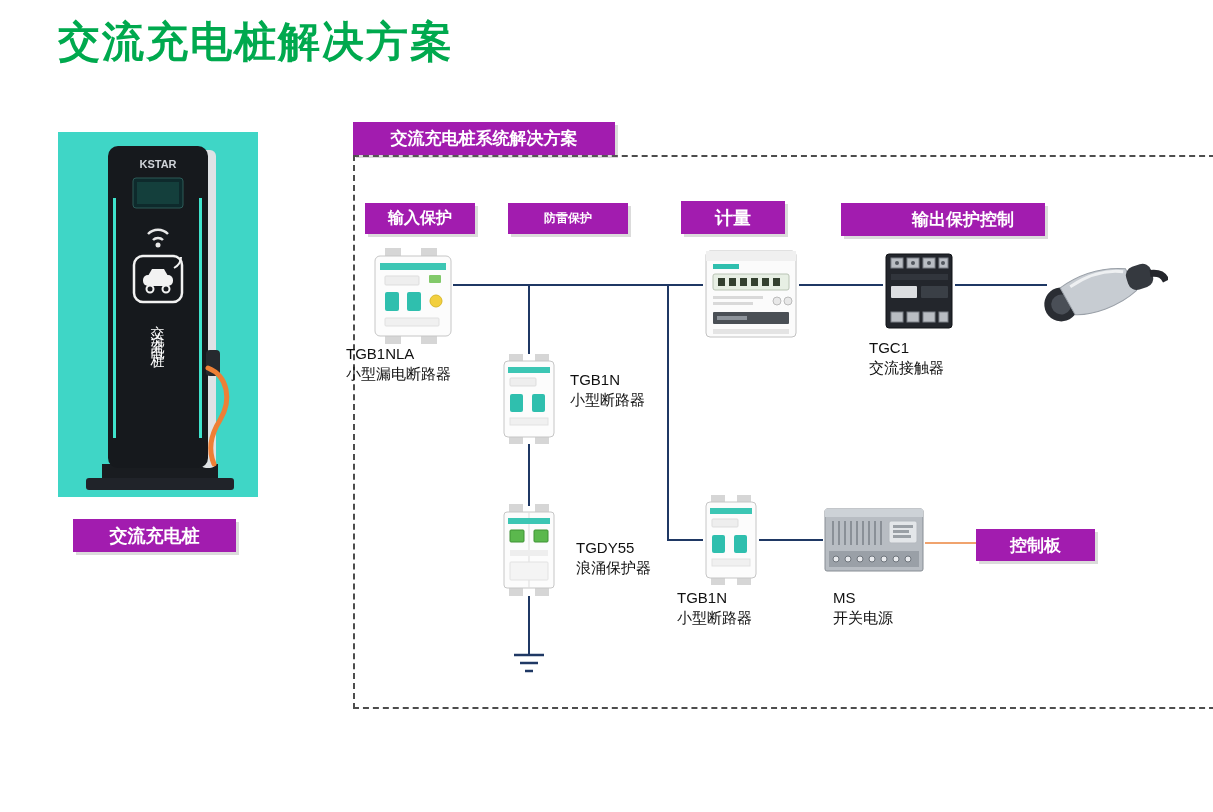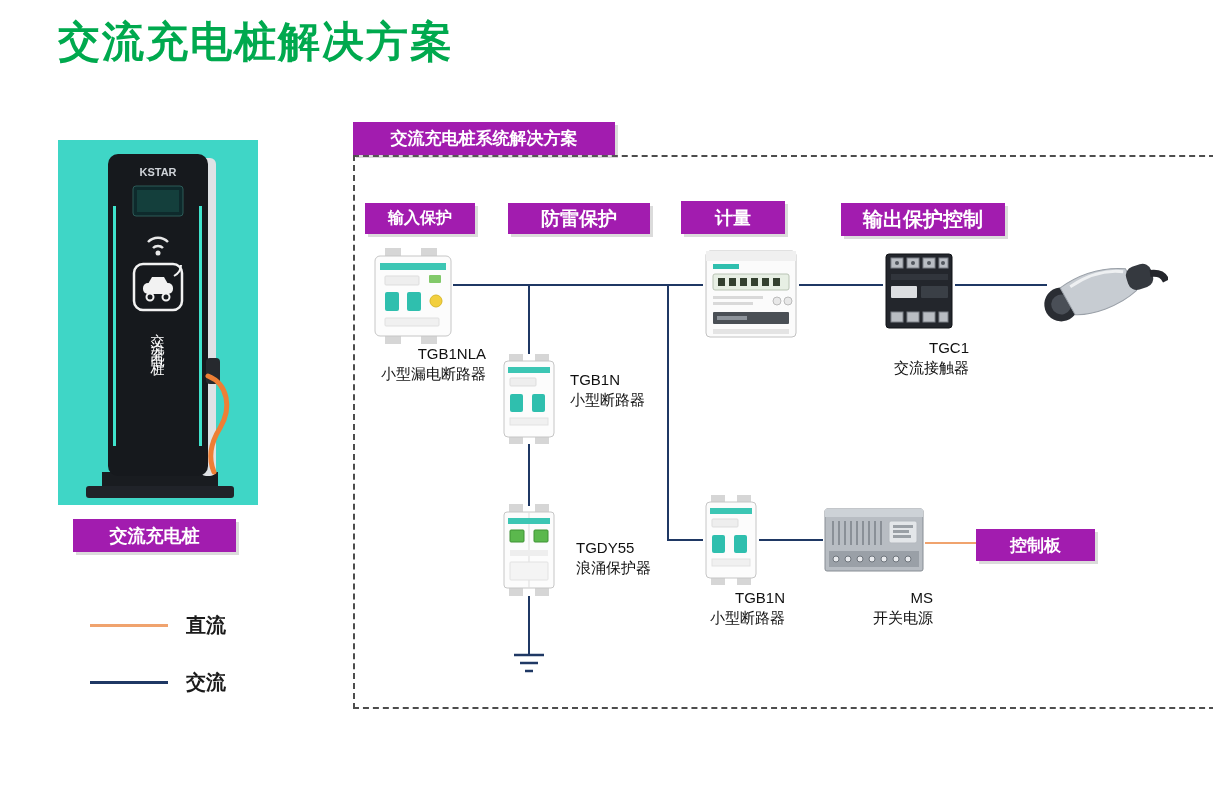--- a/index.html
+++ b/index.html
@@ -1,41 +1,41 @@
 <!DOCTYPE html>
 <html><head>
 <meta charset="utf-8">
 <style>
   html,body{margin:0;padding:0;background:#ffffff;}
   body{font-family:"Liberation Sans","DejaVu Sans",sans-serif;}
   .canvas{position:relative;width:1213px;height:812px;background:#ffffff;overflow:hidden;margin-left:40px;}
 
   .title{position:absolute;left:18px;top:14px;margin:0;font-size:42px;font-weight:900;color:#00A94E;letter-spacing:2px;}
 
-  .product-photo{position:absolute;left:18px;top:140px;width:200px;height:365px;background:#3FD6C6;}
+  .product-photo{position:absolute;left:18px;top:132px;width:200px;height:365px;background:#3FD6C6;}
   .product-badge{position:absolute;left:33px;top:519px;width:163px;height:33px;font-size:18px;}
 
   .badge{position:absolute;background:#a21caf;color:#fff;font-weight:bold;display:flex;align-items:center;justify-content:center;box-shadow:3px 3px 0 rgba(110,110,110,0.25);}
   .header-badge{left:313px;top:122px;width:262px;height:33px;font-size:17px;}
   .b-input{left:325px;top:203px;width:110px;height:31px;font-size:16px;}
-  .b-lightning{left:468px;top:203px;width:142px;height:31px;font-size:19px;}
+  .b-lightning{left:468px;top:203px;width:120px;height:31px;font-size:12px;}
   .b-metering{left:641px;top:201px;width:104px;height:33px;font-size:18px;}
-  .b-output{left:801px;top:203px;width:164px;height:33px;font-size:20px;}
+  .b-output{left:801px;top:203px;width:164px;height:33px;font-size:17px;padding-left:40px;}
   .b-powermon{left:679px;top:451px;width:187px;height:31px;font-size:17px;}
   .b-control{left:936px;top:529px;width:119px;height:32px;font-size:17px;}
 
   .diagram-box{position:absolute;left:313px;top:155px;width:868px;height:550px;border:2px dashed #4d4d4d;}
 
   .wire{position:absolute;background:#1F3864;}
   .wire.dc{background:#F0A36E;}
 
   .comp{position:absolute;}
 
   .comp-label{position:absolute;font-size:15px;color:#111;line-height:1.3;}
-  .comp-label.center{text-align:right;}
+  .comp-label.center{text-align:left;}
 
   .legend{position:absolute;left:50px;top:612px;}
   .legend-row{display:flex;align-items:center;gap:18px;margin-bottom:30px;}
   .legend-line{display:inline-block;width:78px;height:3px;}
   .legend-line.dc{background:#F0A36E;}
   .legend-line.ac{background:#1F3864;}
   .legend-label{font-size:20px;font-weight:bold;color:#1a1a1a;}
 </style>
 </head>
 <body>
@@ -68,30 +68,20 @@
         <circle cx="108" cy="157" r="3.5" fill="#16191d" stroke="#f2f2f2" stroke-width="2"></circle>
         <path d="M116 136 q7 -4 7 -11" stroke="#f2f2f2" stroke-width="2" fill="none"></path>
       </g>
       <text x="100" y="182" fill="#ffffff" font-size="14" letter-spacing="7" text-anchor="start" style="writing-mode:tb;">交流充电桩</text>
       <rect x="148" y="218" width="14" height="26" rx="4" fill="#26292e"></rect>
       <path d="M150 236 C170 244 174 268 162 288 C152 304 150 318 156 332" stroke="#ee7f35" stroke-width="5" fill="none" stroke-linecap="round"></path>
     </svg>
   </div>
   <div class="badge product-badge">交流充电桩</div>
 
-  <div class="legend">
-    <div class="legend-row">
-      <span class="legend-line dc"></span>
-      <span class="legend-label">直流</span>
-    </div>
-    <div class="legend-row">
-      <span class="legend-line ac"></span>
-      <span class="legend-label">交流</span>
-    </div>
-  </div>
 
   <div class="diagram-box"></div>
   <div class="badge header-badge">交流充电桩系统解决方案</div>
 
   <div class="badge b-input">输入保护</div>
   <div class="badge b-lightning">防雷保护</div>
   <div class="badge b-metering">计量</div>
   <div class="badge b-output">输出保护控制</div>
   <div class="badge b-control">控制板</div>
 

